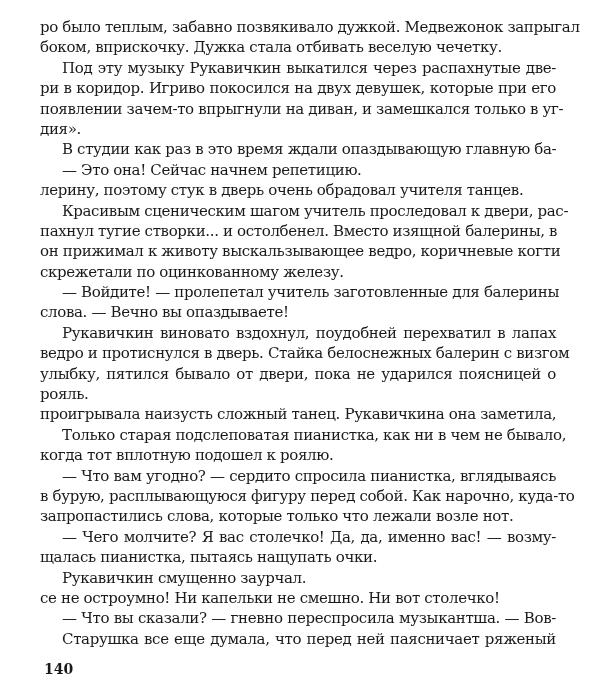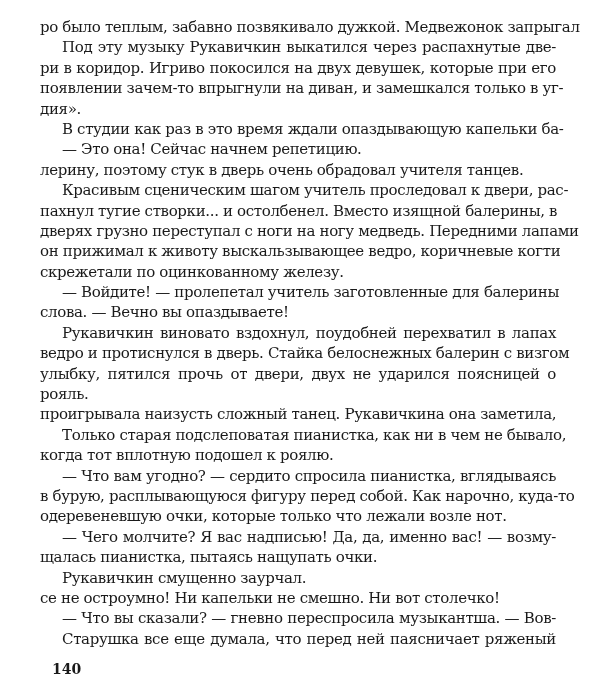--- a/index.html
+++ b/index.html
@@ -12,53 +12,53 @@
       position: absolute; left: 40px; top: 17px; width: 516px;
     }
     .line {
       height: 20.4px; line-height: 20.4px; font-size: 15px;
       white-space: nowrap; text-align: justify; text-align-last: justify;
       letter-spacing: -0.35px; overflow: visible;
     }
     .line.last { text-align-last: left; }
     .line.indent { padding-left: 22px; }
     .pagenum {
-      position: absolute; left: 52px; top: 661px;
+      position: absolute; left: 44px; top: 661px;
       font-size: 14px; font-weight: bold; color: #1a1a1a;
     }
   </style>
 </head>
 <body>
 
 <div class="page" id="page-body">
     <div class="line">ро было теплым, забавно позвякивало дужкой. Медвежонок запрыгал</div>
+    <div class="line last">боком, вприскочку. Дужка стала отбивать веселую чечетку.</div>
     <div class="line indent">Под эту музыку Рукавичкин выкатился через распахнутые две-</div>
     <div class="line">ри в коридор. Игриво покосился на двух девушек, которые при его</div>
     <div class="line">появлении зачем-то впрыгнули на диван, и замешкался только в уг-</div>
     <div class="line last">дия».</div>
-    <div class="line indent">В студии как раз в это время ждали опаздывающую капельки ба-</div>
+    <div class="line indent">В студии как раз в это время ждали опаздывающую главную ба-</div>
     <div class="line indent last">— Это она! Сейчас начнем репетицию.</div>
     <div class="line last">лерину, поэтому стук в дверь очень обрадовал учителя танцев.</div>
     <div class="line indent">Красивым сценическим шагом учитель проследовал к двери, рас-</div>
     <div class="line">пахнул тугие створки... и остолбенел. Вместо изящной балерины, в</div>
-    <div class="line">дверях грузно переступал с ноги на ногу медведь. Передними лапами</div>
     <div class="line">он прижимал к животу выскальзывающее ведро, коричневые когти</div>
     <div class="line last">скрежетали по оцинкованному железу.</div>
     <div class="line indent">— Войдите! — пролепетал учитель заготовленные для балерины</div>
     <div class="line last">слова. — Вечно вы опаздываете!</div>
     <div class="line indent">Рукавичкин виновато вздохнул, поудобней перехватил в лапах</div>
     <div class="line">ведро и протиснулся в дверь. Стайка белоснежных балерин с визгом</div>
-    <div class="line">улыбку, пятился прочь от двери, двух не ударился поясницей о</div>
+    <div class="line">улыбку, пятился бывало от двери, пока не ударился поясницей о</div>
     <div class="line last">рояль.</div>
     <div class="line">проигрывала наизусть сложный танец. Рукавичкина она заметила,</div>
     <div class="line indent">Только старая подслеповатая пианистка, как ни в чем не бывало,</div>
     <div class="line last">когда тот вплотную подошел к роялю.</div>
     <div class="line indent">— Что вам угодно? — сердито спросила пианистка, вглядываясь</div>
     <div class="line">в бурую, расплывающуюся фигуру перед собой. Как нарочно, куда-то</div>
-    <div class="line last">одеревеневшую очки, которые только что лежали возле нот.</div>
-    <div class="line indent">— Чего молчите? Я вас надписью! Да, да, именно вас! — возму-</div>
+    <div class="line last">запропастились слова, которые только что лежали возле нот.</div>
+    <div class="line indent">— Чего молчите? Я вас столечко! Да, да, именно вас! — возму-</div>
     <div class="line last">щалась пианистка, пытаясь нащупать очки.</div>
     <div class="line indent last">Рукавичкин смущенно заурчал.</div>
     <div class="line last">се не остроумно! Ни капельки не смешно. Ни вот столечко!</div>
     <div class="line indent">— Что вы сказали? — гневно переспросила музыкантша. — Вов-</div>
     <div class="line indent">Старушка все еще думала, что перед ней паясничает ряженый</div>
   </div>
 <div class="pagenum">140</div>
 
 </body></html>

